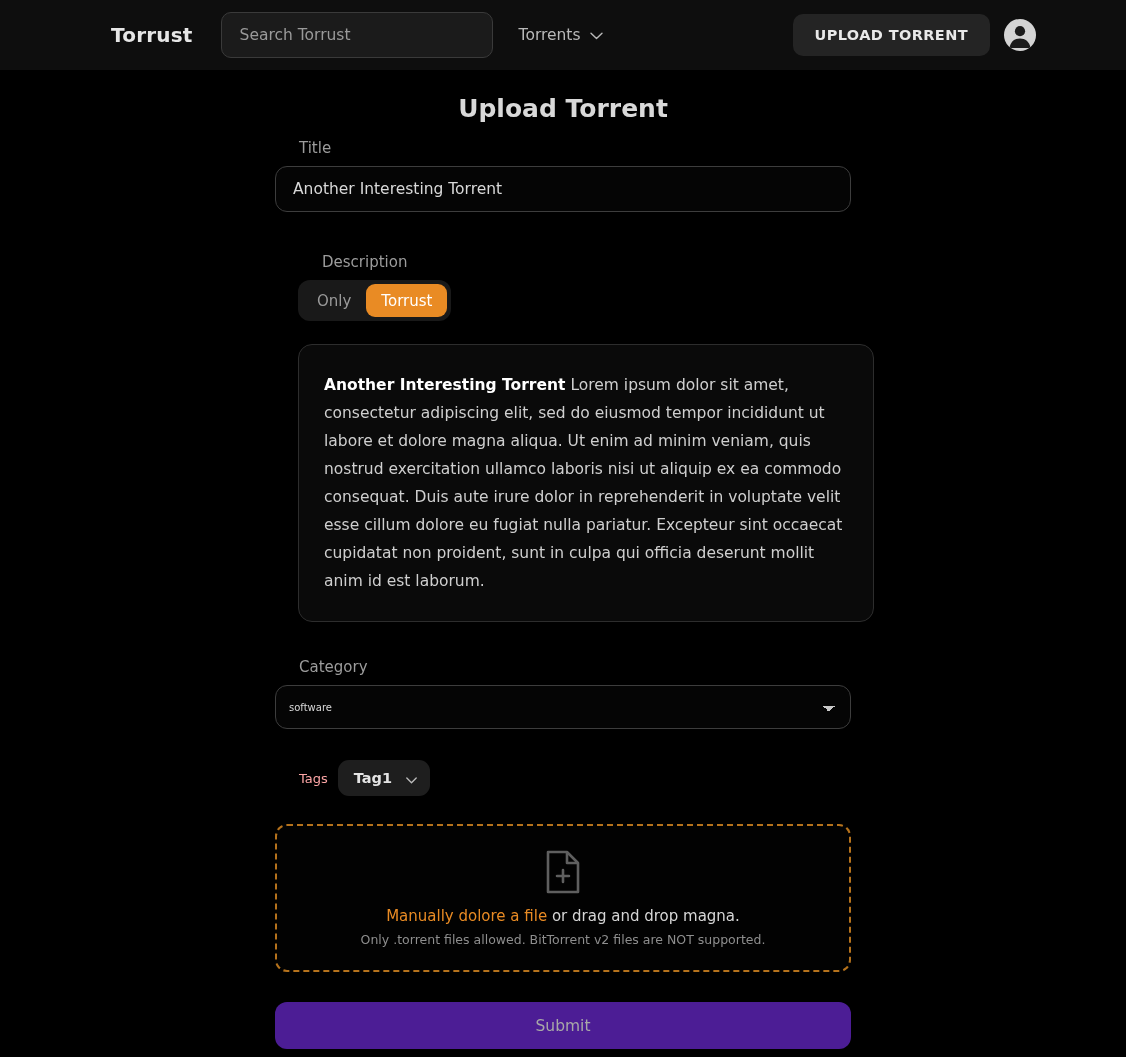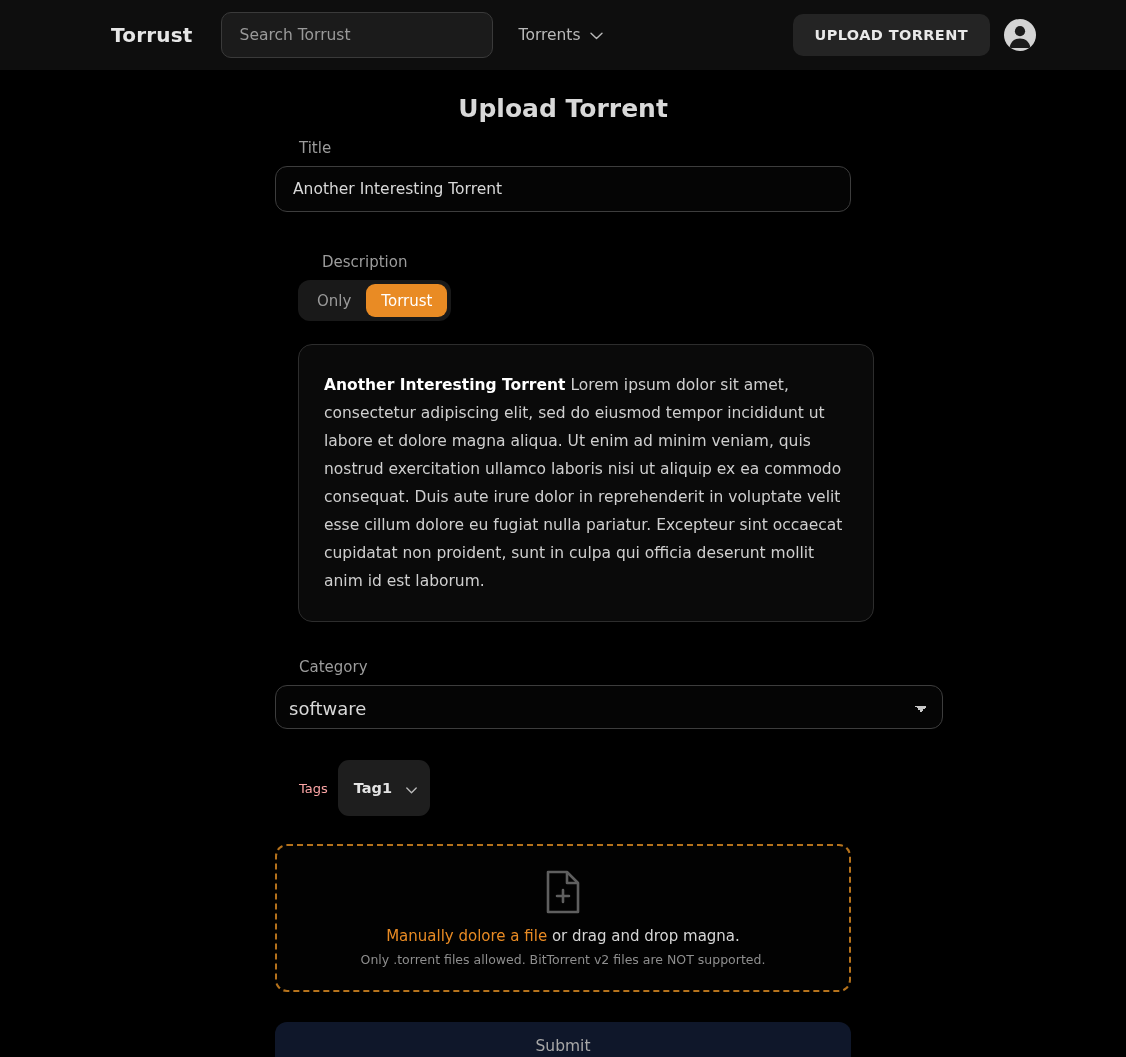--- a/index.html
+++ b/index.html
@@ -174,27 +174,27 @@
   .preview-panel p {
     color: #cfcfcf;
     font-size: 15.5px;
     line-height: 28px;
   }
   .preview-panel strong { color: #ffffff; font-weight: 700; }
 
   
   .cat-section { margin-top: 36px; }
   .select-input {
-    width: 668px;
+    width: 576px;
     height: 44px;
     background: #050505;
     border: 1px solid #3d3d3d;
     border-radius: 12px;
     color: #d9d9d9;
-    font-size: 18px;
+    font-size: 10px;
     padding: 12px 13px;
     outline: none;
     font-family: inherit;
     appearance: none;
     -webkit-appearance: none;
     background-image:
       linear-gradient(45deg, transparent 50%, #c9c9c9 50%),
       linear-gradient(135deg, #c9c9c9 50%, transparent 50%);
     background-position:
       calc(100% - 21px) 20px,
@@ -209,21 +209,21 @@
     display: flex;
     align-items: center;
     gap: 10px;
     margin-left: 24px;
   }
   .tags-label { font-size: 13px; color: #fca5a5; }
   .tag-dropdown {
     background: #1e1e1e;
     border: none;
     border-radius: 11px;
-    height: 56px;
+    height: 36px;
     padding: 0 13px 0 16px;
     display: flex;
     align-items: center;
     gap: 14px;
     cursor: pointer;
   }
   .tag-dropdown .tag-label {
     color: #e4e4e4;
     font-size: 14.5px;
     font-weight: 700;
@@ -247,21 +247,21 @@
   .dz-line1 { font-size: 15px; color: #d6d6d6; }
   .dz-link { color: #e98b24; }
   .dz-line2 { font-size: 12.5px; color: #8e8e8e; margin-top: 7px; }
 
   
   .submit-btn {
     margin-top: 30px;
     width: 576px;
     height: 47px;
     border-radius: 12px;
-    background: #0f172a;
+    background: #4c1d95;
     border: none;
     color: #a8a8a8;
     font-size: 15.5px;
     font-family: inherit;
     cursor: not-allowed;
   }
 </style>
 </head>
 <body>
 

